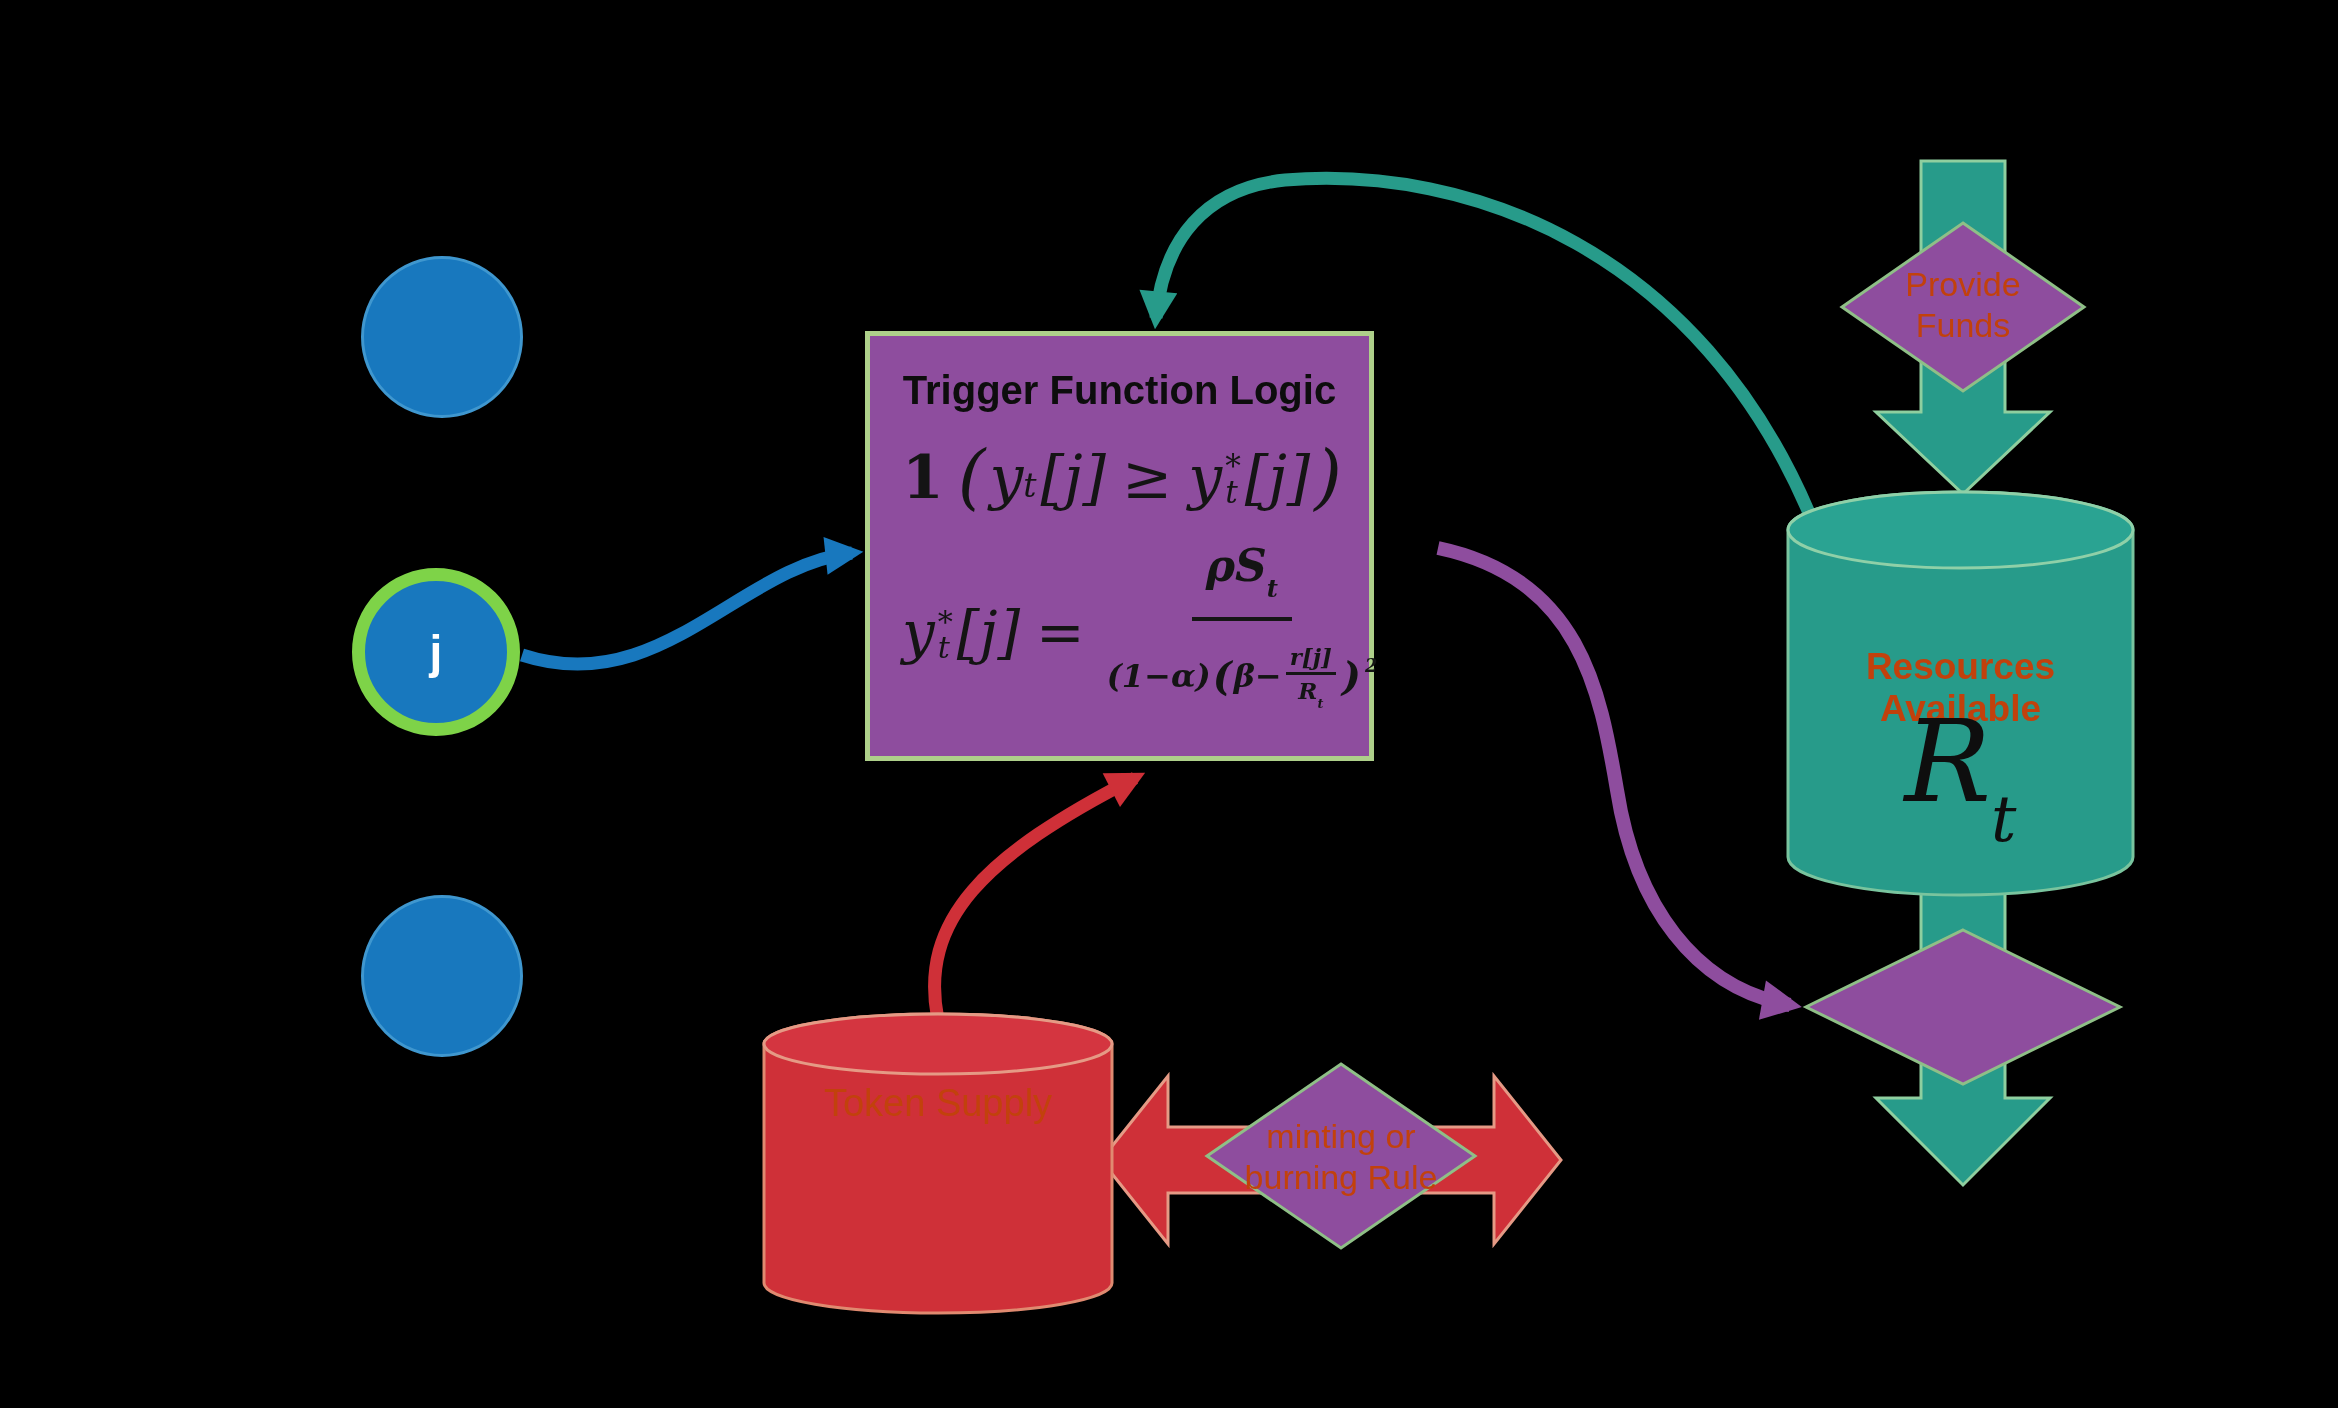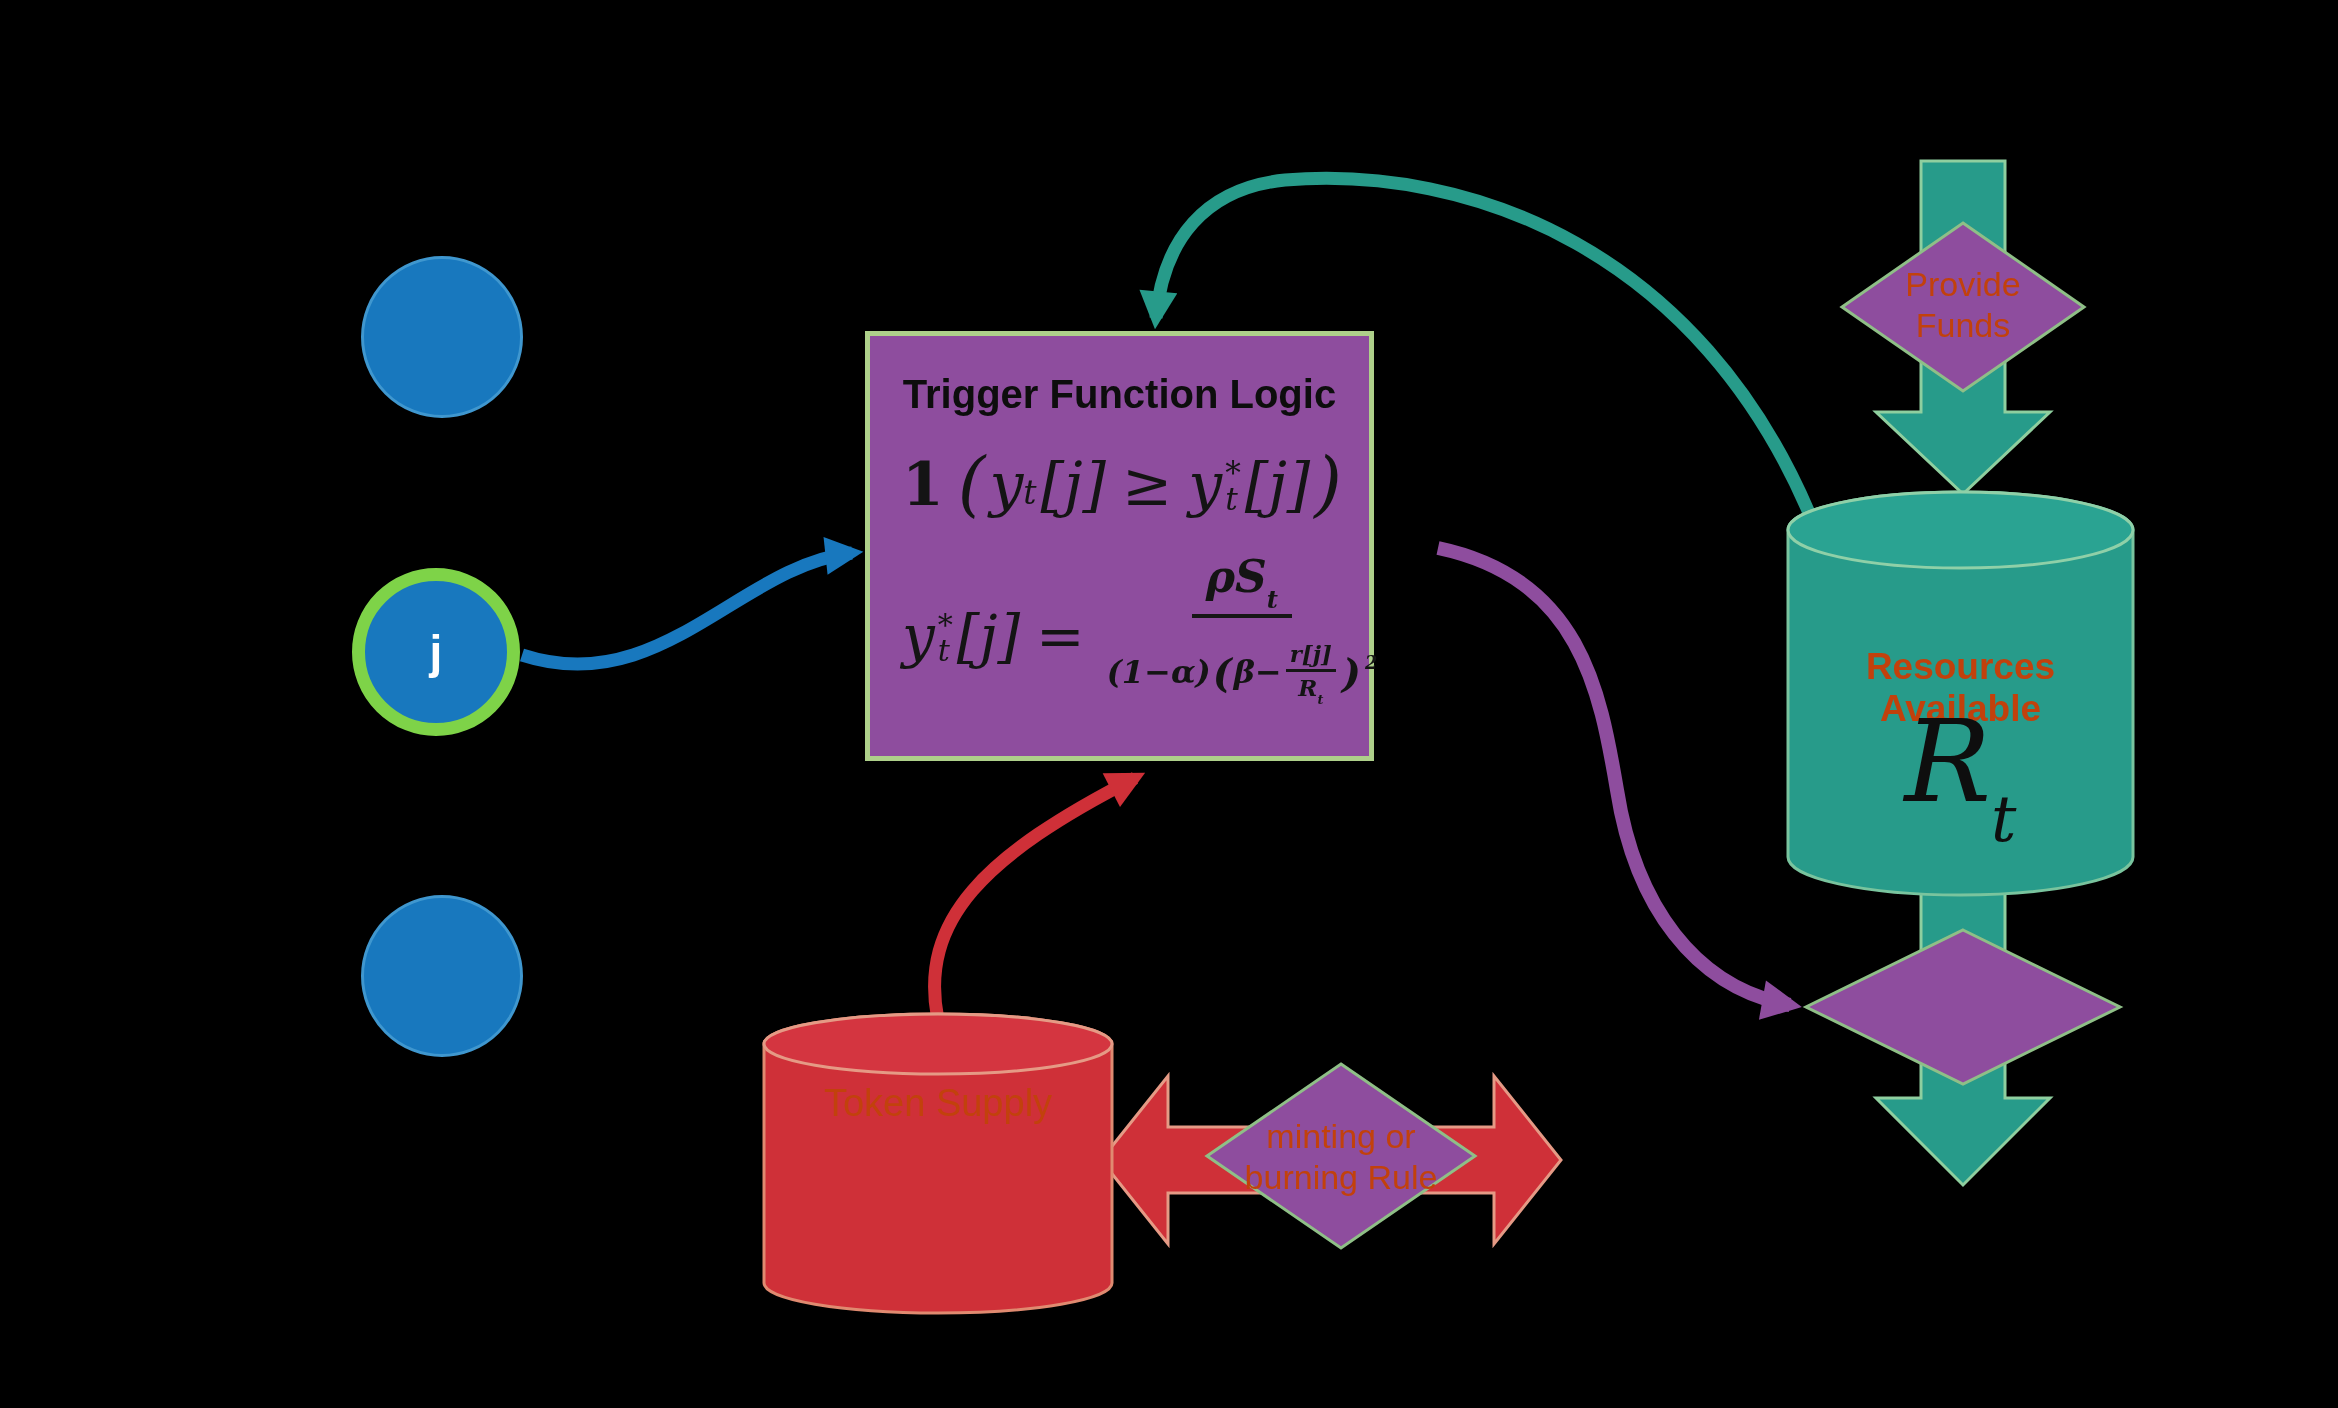--- a/index.html
+++ b/index.html
@@ -42,21 +42,21 @@
   .idx { margin-left:4px; }
   .rel { margin:0 16px; }
   .stack {
     display:inline-flex; flex-direction:column; align-items:flex-start;
     font-size:52%; line-height:0.85; margin-left:3px; position:relative; top:0.08em;
   }
   .frac {
     display:inline-flex; flex-direction:column; align-items:center;
     font-weight:600; margin-left:6px;
   }
-  .frac .num { font-size:44px; padding:0 14px 6px; border-bottom:4px solid #161616; }
+  .frac .num { font-size:44px; padding:0 14px 20px; border-bottom:4px solid #161616; }
   .frac .den { font-size:32px; padding-top:6px; display:flex; align-items:center; }
   .bigp2 { font-size:125%; margin:0 2px; }
   .sp { font-size:55%; position:relative; top:-0.55em; margin-left:2px; }
   .ifrac { display:inline-flex; flex-direction:column; align-items:center; margin:16px 4px; }
   .ifrac .inum { font-size:72%; border-bottom:3px solid #161616; padding:0 4px 2px; }
   .ifrac .iden { font-size:72%; padding-top:2px; }
 
   
   .shape-label { position:absolute; text-align:center; color:#c2410c; }
   .lbl-provide { left:1842px; top:264px; width:242px; font-size:34px; line-height:1.22; }

